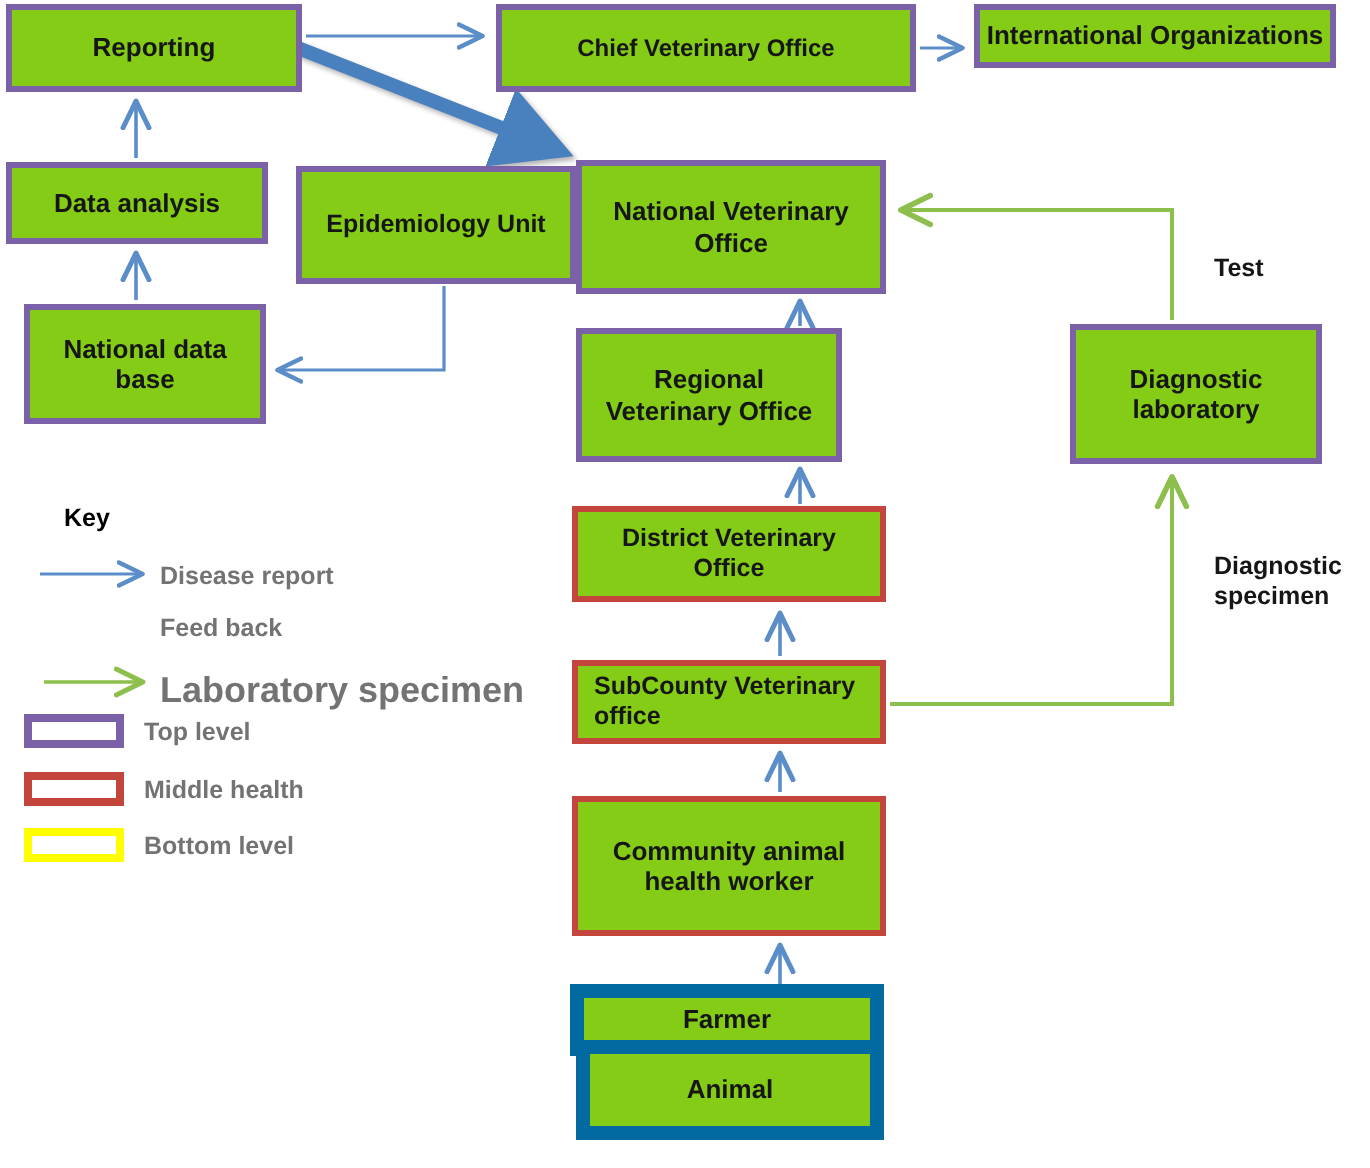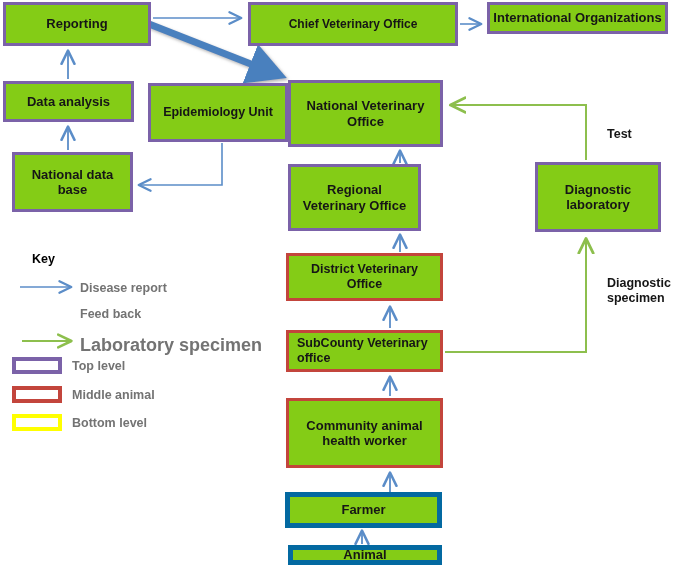--- a/index.html
+++ b/index.html
@@ -7,21 +7,21 @@
        font-family:"Liberation Sans","DejaVu Sans",sans-serif;
        -webkit-font-smoothing:antialiased;}
   #canvas{position:absolute;left:0;top:0;width:685px;height:584px;}
   svg.edges{position:absolute;left:0;top:0;width:685px;height:584px;overflow:visible;}
   .node{position:absolute;box-sizing:border-box;background:#84cc16;
         display:flex;align-items:center;justify-content:center;text-align:center;
         color:#161616;font-weight:bold;line-height:1.18;z-index:5;}
   .node span{display:block;padding:0 3px;}
   .lvl-top{border:3px solid #7B62A8;}
   .lvl-mid{border:3px solid #C3453C;}
-  .lvl-bot{border:5px solid #0369a1;}
+  .lvl-bot{border:7px solid #0369a1;}
   .label{position:absolute;color:#161616;font-weight:bold;z-index:6;line-height:1.2;}
   .key-title{position:absolute;font-weight:bold;color:#000;z-index:6;}
   .key-text{position:absolute;font-weight:bold;color:#737373;z-index:6;white-space:nowrap;}
   .key-swatch{position:absolute;box-sizing:border-box;background:#fff;z-index:6;}
 </style>
 </head>
 <body>
 
 <div id="canvas">
 
@@ -155,21 +155,21 @@
   </div>
   <div class="node lvl-mid" style="left:286px;top:330px;width:157px;height:42px;font-size:12.5px;justify-content:flex-start;">
     <span style="text-align:left;padding-left:8px;">SubCounty Veterinary office</span>
   </div>
   <div class="node lvl-mid" style="left:286px;top:398px;width:157px;height:70px;font-size:13px;">
     <span>Community animal health worker</span>
   </div>
   <div class="node lvl-bot" style="left:285px;top:492px;width:157px;height:36px;font-size:13px;">
     <span>Farmer</span>
   </div>
-  <div class="node lvl-bot" style="left:288px;top:545px;width:154px;height:20px;font-size:13px;">
+  <div class="node lvl-bot" style="left:288px;top:520px;width:154px;height:50px;font-size:13px;">
     <span>Animal</span>
   </div>
 
   <div class="label" style="left:607px;top:127px;font-size:12.5px;">Test</div>
   <div class="label" style="left:607px;top:276px;font-size:12.5px;width:84px;">Diagnostic specimen</div>
 
   <div class="key-title" style="left:8px;top:252px;font-size:12.5px;margin-left:24px;">Key</div>
 
   <svg class="edges" viewBox="0 0 685 584">
     <g>
@@ -184,18 +184,18 @@
   </svg>
 
   <div class="key-text" style="left:80px;top:281px;font-size:12.5px;">Disease report</div>
   <div class="key-text" style="left:80px;top:307px;font-size:12.5px;">Feed back</div>
   <div class="key-text" style="left:80px;top:335px;font-size:18px;">Laboratory specimen</div>
 
   <div class="key-swatch" style="left:12px;top:357px;width:50px;height:17px;border:4px solid #7B62A8;"></div>
   <div class="key-text" style="left:72px;top:359px;font-size:12.5px;">Top level</div>
 
   <div class="key-swatch" style="left:12px;top:386px;width:50px;height:17px;border:4px solid #C3453C;"></div>
-  <div class="key-text" style="left:72px;top:388px;font-size:12.5px;">Middle animal</div>
+  <div class="key-text" style="left:72px;top:388px;font-size:12.5px;">Middle health</div>
 
   <div class="key-swatch" style="left:12px;top:414px;width:50px;height:17px;border:4px solid #FFFF00;"></div>
   <div class="key-text" style="left:72px;top:416px;font-size:12.5px;">Bottom level</div>
 
 </div>
 
 </body></html>

